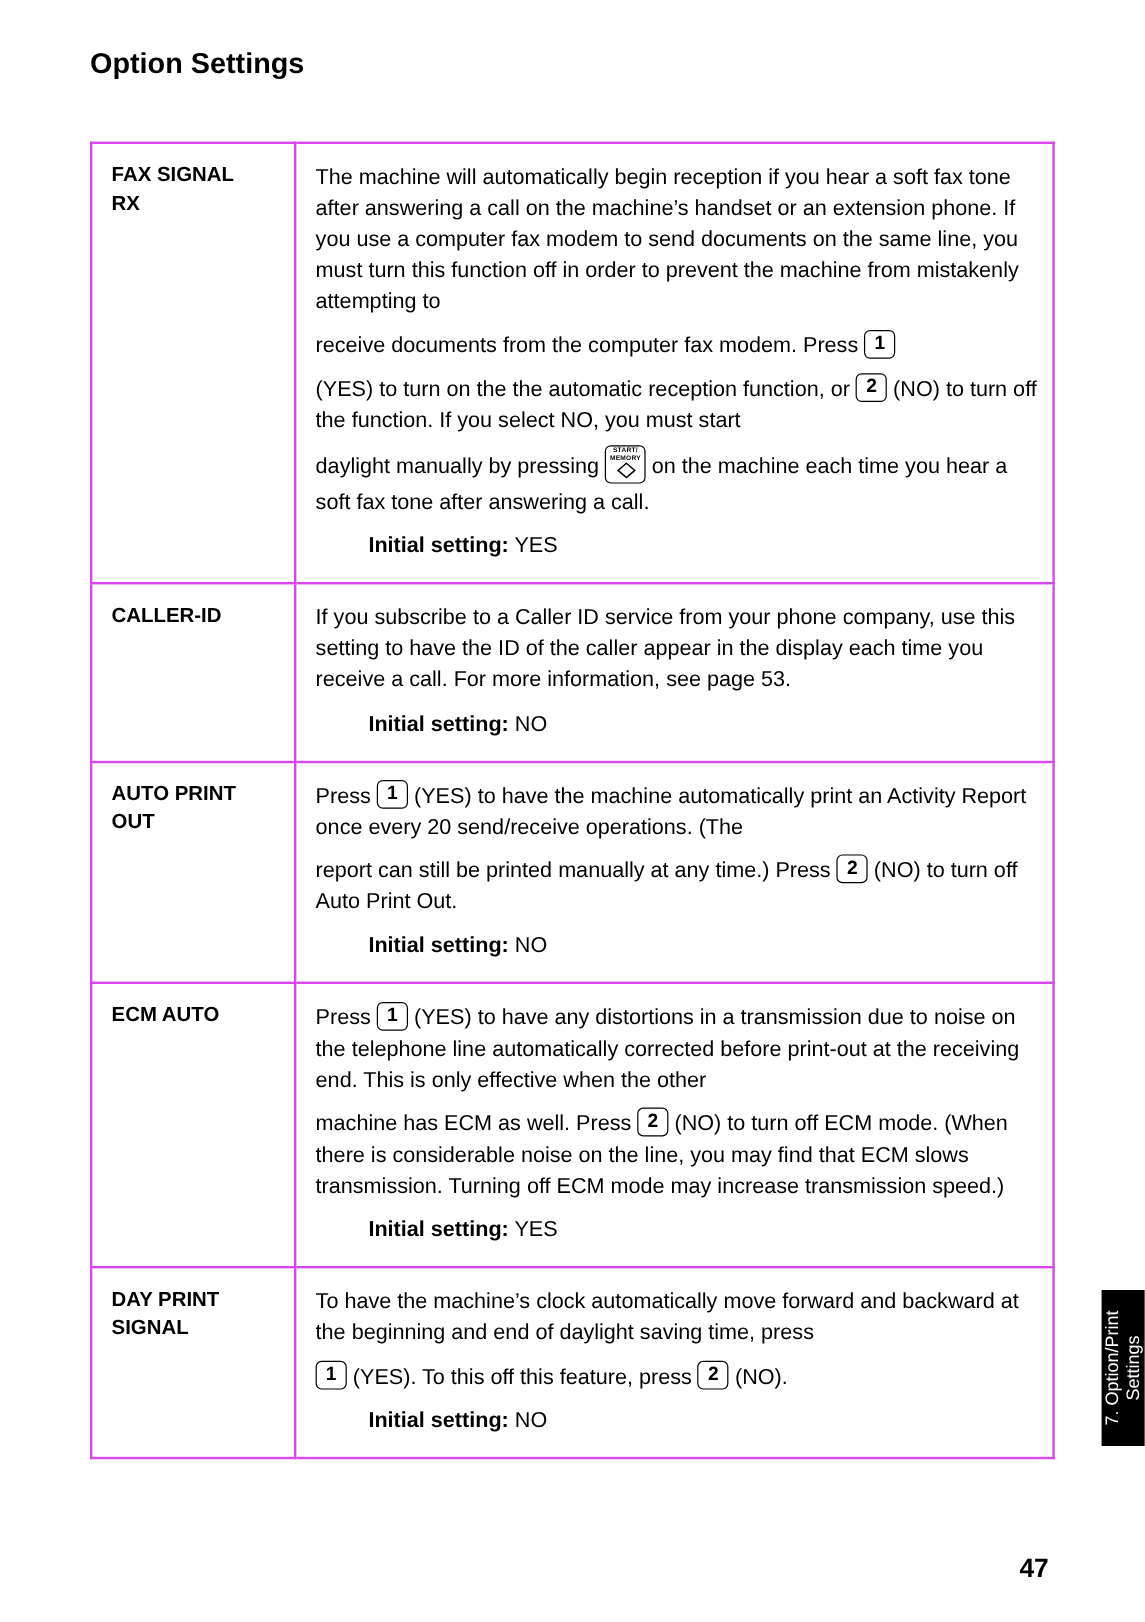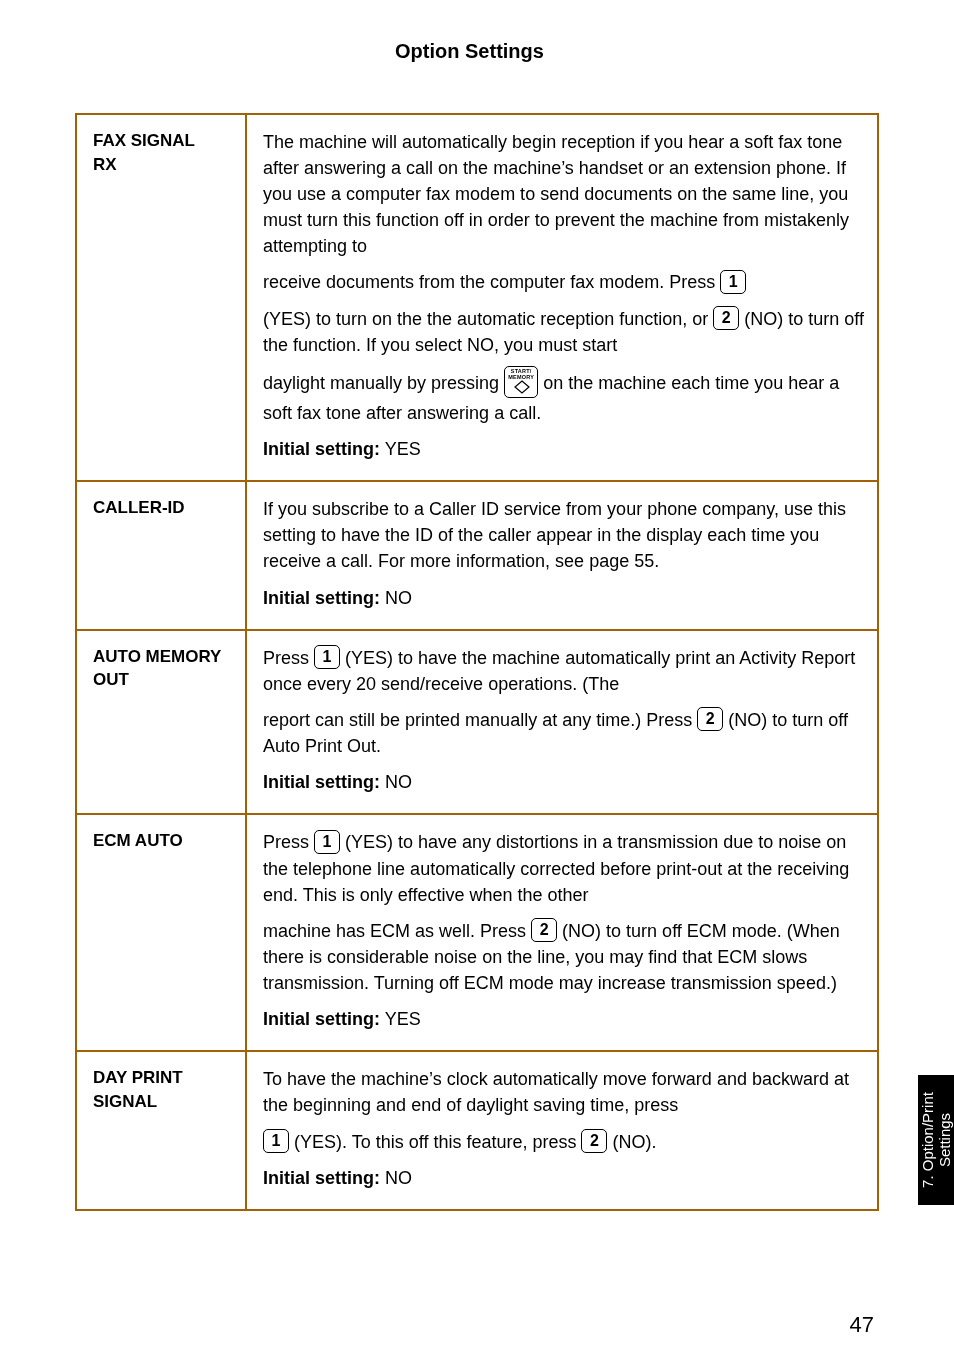--- a/index.html
+++ b/index.html
@@ -10,32 +10,32 @@
     background: #fff;
     width: 954px;
     height: 1352px;
     position: relative;
     color: #000;
   }
   .page {
     padding: 40px 75px 0 75px;
   }
   .header {
-    text-align: center;
-    font-weight: bold;
-    font-size: 20px;
+    text-align: left;
+    font-weight: bold;
+    font-size: 24px;
     margin-bottom: 50px;
     margin-right: 15px;
   }
   table.opt {
     border-collapse: collapse;
     width: 100%;
   }
   table.opt td {
-    border: 2px solid #a16207;
+    border: 2px solid #d946ef;
     padding: 14px 4px 18px 16px;
     vertical-align: top;
     font-size: 18px;
     line-height: 1.45;
   }
   table.opt td.label {
     width: 170px;
     font-weight: bold;
     font-size: 17px;
     line-height: 1.4;
@@ -83,21 +83,21 @@
     font-weight: bold;
     letter-spacing: 0.2px;
   }
   .startkey svg {
     position: absolute;
     bottom: 3px;
     left: 9px;
     width: 16px;
     height: 14px;
   }
-  .bold { font-weight: bold; }
+  .bold { font-weight: bold; margin-left: 44px; }
   .para { margin-bottom: 10px; }
   .para:last-child { margin-bottom: 0; }
 
   .sidetab {
     position: absolute;
     right: 0;
     top: 1075px;
     width: 36px;
     height: 130px;
     background: #000;
@@ -109,23 +109,23 @@
     left: 50%;
     top: 50%;
     transform: translate(-50%, -50%) rotate(-90deg);
     white-space: nowrap;
     text-align: center;
     line-height: 1.15;
   }
   .pagenum {
     position: absolute;
     right: 80px;
-    bottom: 14px;
+    bottom: 32px;
     font-size: 22px;
-    font-weight: normal;
+    font-weight: bold;
   }
 </style>
 </head>
 <body>
 
 <div class="page">
   <div class="header">Option Settings</div>
 
   <table class="opt">
 
@@ -154,30 +154,30 @@
         </div>
         <div>
           <span class="bold">Initial setting:</span><span> YES</span>
         </div>
       </td>
     </tr>
 
     <tr>
       <td class="label">CALLER-ID</td>
       <td>
-        <div class="para">If you subscribe to a Caller ID service from your phone company, use this setting to have the ID of the caller appear in the display each time you receive a call. For more information, see page 55.</div>
+        <div class="para">If you subscribe to a Caller ID service from your phone company, use this setting to have the ID of the caller appear in the display each time you receive a call. For more information, see page 53.</div>
         <div>
           <span class="bold">Initial setting:</span><span> NO</span>
         </div>
       </td>
     </tr>
 
     <tr>
       <td class="label">
-        <span>AUTO MEMORY</span><br>
+        <span>AUTO PRINT</span><br>
         <span>OUT</span>
       </td>
       <td>
         <div class="para">
           <span>Press </span><span class="key">1</span><span> (YES) to have the machine automatically print an Activity Report once every 20 send/receive operations. (The</span>
         </div>
         <div class="para">
           <span>report can still be printed manually at any time.) Press </span><span class="key">2</span><span> (NO) to turn off Auto Print Out.</span>
         </div>
         <div>

